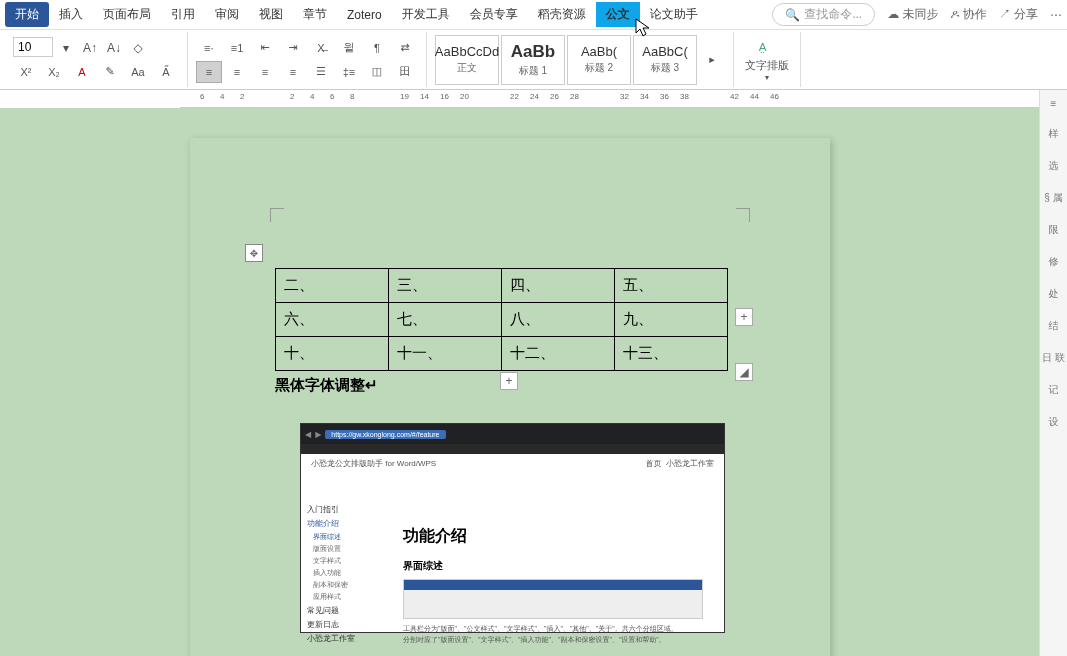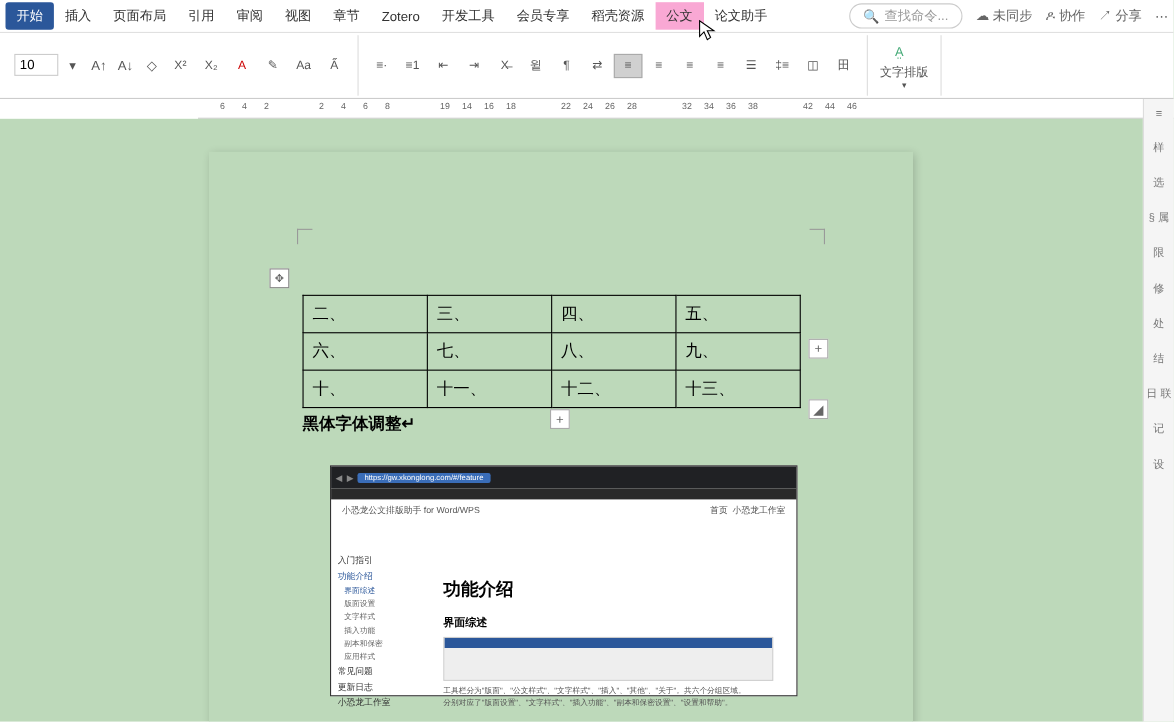--- a/index.html
+++ b/index.html
@@ -1,27 +1,27 @@
 <!DOCTYPE html>
 <html><head>
 <meta charset="utf-8">
 <style>
 *{margin:0;padding:0;box-sizing:border-box;font-family:"Microsoft YaHei",Arial,sans-serif;}
 body{background:#fff;width:1067px;height:656px;overflow:hidden;position:relative;}
 .menubar{height:30px;display:flex;align-items:center;padding:12px 5px;font-size:12px;border-bottom:1px solid #e0e0e0;}
 .menu-tab{padding:4px 10px;cursor:pointer;color:#333;}
 .menu-tab.active{background:#2b579a;color:#fff;border-radius:3px;}
-.menu-tab.hover{background:#f9a8d4;}
+.menu-tab.hover{background:#0ea5e9;font-weight:bold;}
 .menu-right{margin-left:auto;display:flex;align-items:center;gap:12px;color:#666;font-size:12px;}
 .search-cmd{border:1px solid #ccc;border-radius:12px;padding:2px 12px;color:#999;display:flex;align-items:center;gap:4px;}
 .ribbon{height:60px;display:flex;border-bottom:1px solid #ccc;padding:2px 5px;}
 .rgroup{border-right:1px solid #ddd;padding:0 8px;display:flex;align-items:center;gap:4px;}
 .iconbtn{width:22px;height:22px;display:flex;align-items:center;justify-content:center;color:#555;font-size:12px;cursor:pointer;}
 .fontsize{width:40px;height:20px;border:1px solid #ccc;padding:0 4px;font-size:12px;}
-.pal2{display:flex;flex-direction:row;gap:2px;}
+.pal2{display:flex;flex-direction:column;gap:2px;}
 .prow{display:flex;gap:2px;}
 .ibtn{width:26px;height:22px;border:1px solid transparent;display:flex;align-items:center;justify-content:center;font-size:11px;color:#555;cursor:pointer;}
 .ibtn.active{background:#d0d0d0;border-color:#aaa;}
 .styles{display:flex;gap:2px;}
 .stylebox{width:64px;height:50px;border:1px solid #ccc;display:flex;flex-direction:column;align-items:center;justify-content:center;font-size:10px;cursor:pointer;}
 .stylebox .prev{font-size:13px;color:#333;}
 .stylebox.h1 .prev{font-size:17px;font-weight:bold;}
 .stylebox .lbl{font-size:10px;color:#666;margin-top:2px;}
 .bigbtn{display:flex;flex-direction:column;align-items:center;justify-content:center;width:50px;font-size:11px;color:#555;cursor:pointer;}
 .bigbtn svg{width:20px;height:20px;}
@@ -122,20 +122,41 @@
           <span class="ibtn">≡</span>
           <span class="ibtn">≡</span>
           <span class="ibtn">≡</span>
           <span class="ibtn">☰</span>
           <span class="ibtn">‡≡</span>
           <span class="ibtn">◫</span>
           <span class="ibtn">田</span>
         </div>
     </div>
   </div>
+  <div class="rgroup styles">
+    <div class="stylebox">
+        <span class="prev">AaBbCcDd</span>
+        <span class="lbl">正文</span>
+      </div>
+    <div class="stylebox h1">
+        <span class="prev">AaBb</span>
+        <span class="lbl">标题 1</span>
+      </div>
+    <div class="stylebox">
+        <span class="prev">AaBb(</span>
+        <span class="lbl">标题 2</span>
+      </div>
+    <div class="stylebox">
+        <span class="prev">AaBbC(</span>
+        <span class="lbl">标题 3</span>
+      </div>
+    <div style="display:flex;flex-direction:column;justify-content:center;">
+        <span class="ibtn">▸</span>
+      </div>
+  </div>
   <div class="rgroup">
     <div class="bigbtn">
         <svg viewBox="0 0 24 24">
           <text x="2" y="16" font-size="14" fill="#4a7">A̤</text>
         </svg>
         <span>文字排版</span>
         <span style="font-size:8px;">▾</span>
       </div>
   </div>
 </div>
@@ -144,21 +165,21 @@
   <span style="left:20px">6</span>
     <span style="left:40px">4</span>
     <span style="left:60px">2</span>
   <span style="left:110px">2</span>
     <span style="left:130px">4</span>
     <span style="left:150px">6</span>
     <span style="left:170px">8</span>
   <span style="left:220px">19</span>
     <span style="left:240px">14</span>
     <span style="left:260px">16</span>
-    <span style="left:280px">18</span>
+    <span style="left:280px">20</span>
   <span style="left:330px">22</span>
     <span style="left:350px">24</span>
     <span style="left:370px">26</span>
     <span style="left:390px">28</span>
   <span style="left:440px">32</span>
     <span style="left:460px">34</span>
     <span style="left:480px">36</span>
     <span style="left:500px">38</span>
   <span style="left:550px">42</span>
     <span style="left:570px">44</span>

